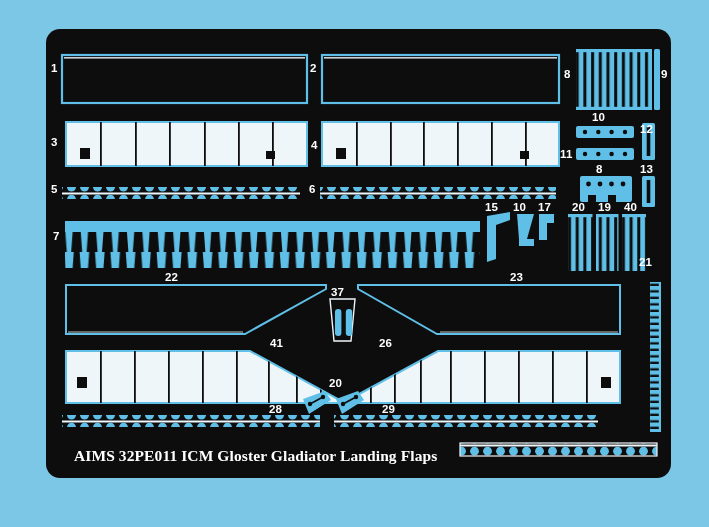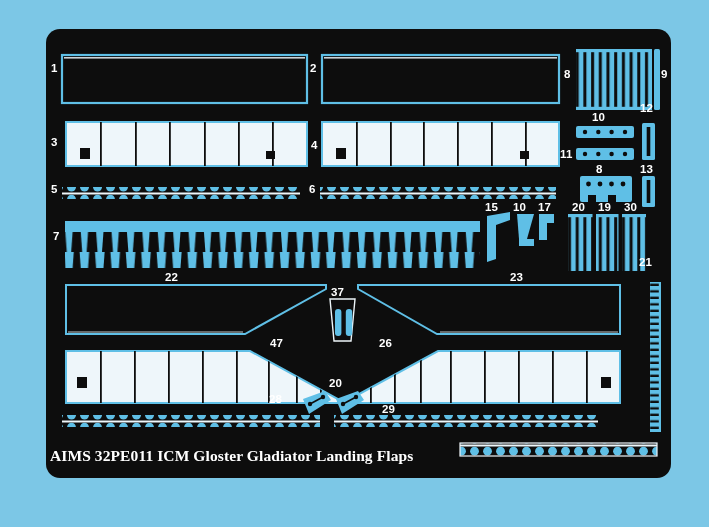--- a/index.html
+++ b/index.html
@@ -7,21 +7,21 @@
     --fret:#0d0d0d;
     --part-blue:#5fbfe6;
     --part-white:#eef6fa;
     --label-text:#ffffff;
   }
   *{box-sizing:border-box;}
   body{margin:0;background:var(--background);}
   .stage{position:relative;width:709px;height:527px;background:var(--background);overflow:hidden;}
   .artwork{position:absolute;left:0;top:0;}
   .num{position:absolute;color:var(--label-text);font:600 11.5px "Liberation Sans",sans-serif;letter-spacing:.2px;line-height:13px;}
-  .fret-title{position:absolute;left:50px;top:447px;color:#fff;font:bold 15.5px "Liberation Serif",serif;letter-spacing:.1px;white-space:nowrap;}
+  .fret-title{position:absolute;left:74px;top:447px;color:#fff;font:bold 15.5px "Liberation Serif",serif;letter-spacing:.1px;white-space:nowrap;}
   
   .f-blue{fill:var(--part-blue);}
   .f-white{fill:var(--part-white);}
   .f-black{fill:var(--fret);}
   .s-blue{stroke:var(--part-blue);}
   .s-white{stroke:var(--part-white);}
   .s-black{stroke:var(--fret);}
 </style>
 </head>
 <body>
@@ -230,33 +230,33 @@
   <span class="num" style="left:310px;top:62px">2</span>
   <span class="num" style="left:51px;top:136px">3</span>
   <span class="num" style="left:311px;top:139px">4</span>
   <span class="num" style="left:51px;top:183px">5</span>
   <span class="num" style="left:309px;top:183px">6</span>
   <span class="num" style="left:53px;top:230px">7</span>
   <span class="num" style="left:564px;top:68px">8</span>
   <span class="num" style="left:661px;top:68px">9</span>
   <span class="num" style="left:592px;top:111px">10</span>
   <span class="num" style="left:560px;top:148px">11</span>
-  <span class="num" style="left:640px;top:102px">12</span>
+  <span class="num" style="left:640px;top:123px">12</span>
   <span class="num" style="left:640px;top:163px">13</span>
   <span class="num" style="left:596px;top:163px">8</span>
   <span class="num" style="left:485px;top:201px">15</span>
   <span class="num" style="left:513px;top:201px">10</span>
   <span class="num" style="left:538px;top:201px">17</span>
   <span class="num" style="left:572px;top:201px">20</span>
   <span class="num" style="left:598px;top:201px">19</span>
-  <span class="num" style="left:624px;top:201px">30</span>
+  <span class="num" style="left:624px;top:201px">40</span>
   <span class="num" style="left:639px;top:256px">21</span>
   <span class="num" style="left:165px;top:271px">22</span>
   <span class="num" style="left:510px;top:271px">23</span>
   <span class="num" style="left:331px;top:286px">37</span>
-  <span class="num" style="left:270px;top:337px">47</span>
+  <span class="num" style="left:270px;top:337px">41</span>
   <span class="num" style="left:379px;top:337px">26</span>
   <span class="num" style="left:329px;top:377px">20</span>
-  <span class="num" style="left:269px;top:393px">28</span>
+  <span class="num" style="left:269px;top:403px">28</span>
   <span class="num" style="left:382px;top:403px">29</span>
 
   <div class="fret-title">AIMS 32PE011 ICM Gloster Gladiator Landing Flaps</div>
 </div>
 
 </body></html>

